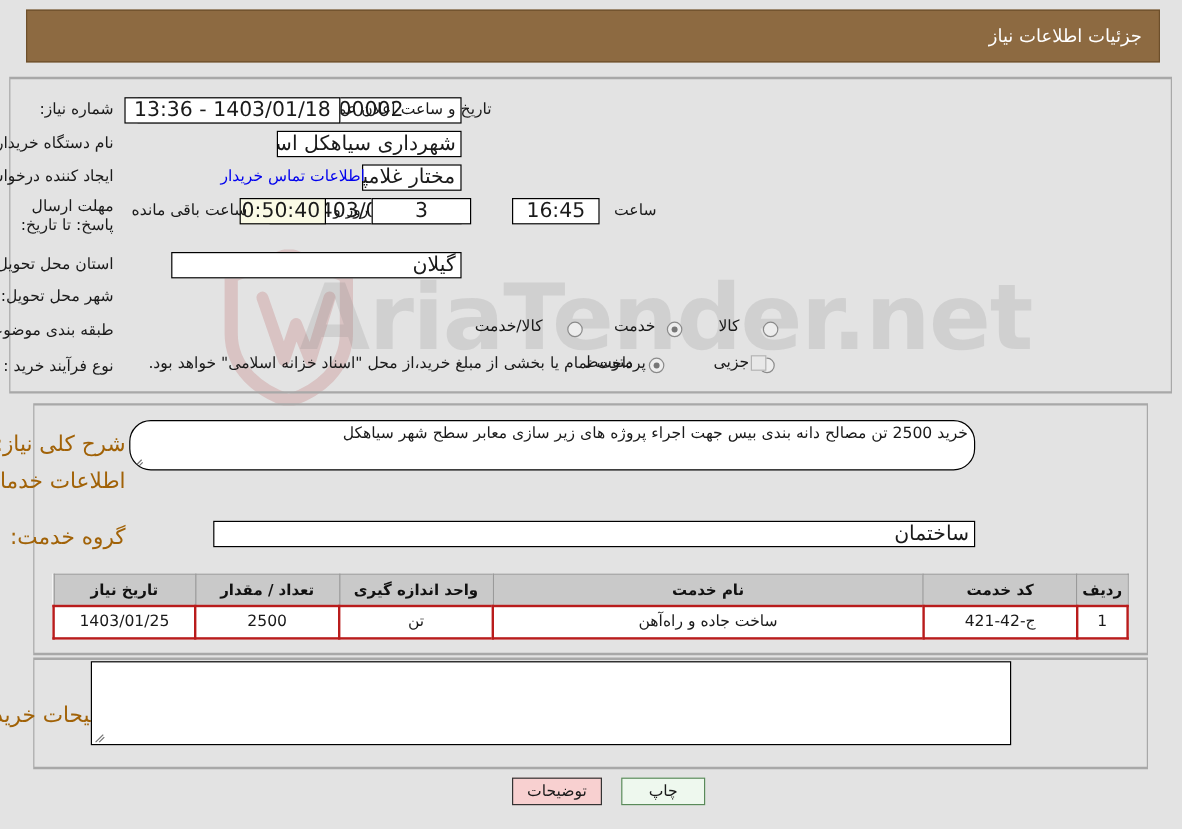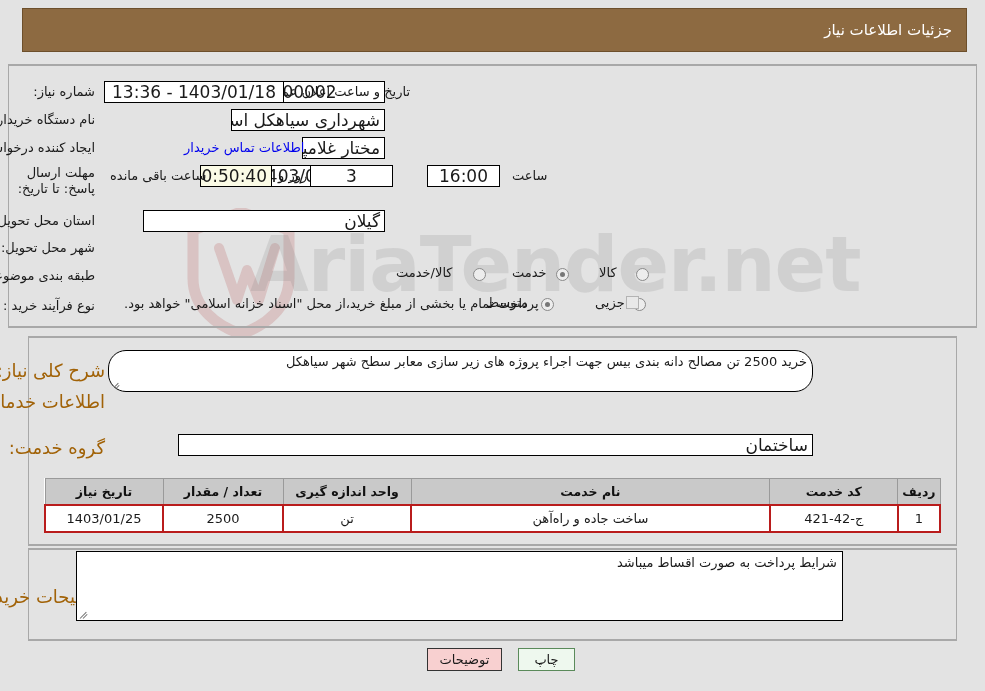--- a/index.html
+++ b/index.html
@@ -222,21 +222,21 @@
     position: absolute;
     height: 23px;
     line-height: 21px;
     text-align: center;
     font-size: 13px;
     border: 1px solid #333333;
     cursor: pointer;
     z-index: 4;
     padding: 0 6px;
   }
-  #btn-print  { left: 518px; top: 648px; width: 57px; background: #eef8ee; border-color: #5a8a5a; color: #1a1a1a; }
+  #btn-print  { left: 518px; top: 648px; width: 70px; background: #eef8ee; border-color: #5a8a5a; color: #1a1a1a; }
   #btn-back   { left: 427px; top: 648px; width: 75px; background: #f8d0d0; border-color: #333333; color: #1a1a1a; }
 </style>
 </head>
 <body>
 
 <div id="page">
 
   <div id="watermark">
     <svg class="wm-shield" viewBox="0 0 112 130">
       <path d="M56 4 L104 22 L104 70 C104 100 80 118 56 126 C32 118 8 100 8 70 L8 22 Z" fill="none" stroke="rgba(190,110,110,0.28)" stroke-width="11"></path>
@@ -262,21 +262,21 @@
   <div class="lbl" style="right:890px; top:112px;">نام دستگاه خریدار:</div>
   <div class="fld right" style="left:231px; right:600px; top:109px;">شهرداری سیاهکل استان گیلان</div>
 
   <div class="lbl" style="right:890px; top:140px;">ایجاد کننده درخواست:</div>
   <div class="fld right" style="left:302px; right:600px; top:137px;">مختار غلامپور کاربرداز شهرداری سیاهکل استان گیلان</div>
   <div class="link" style="left:184px; top:140px;">اطلاعات تماس خریدار</div>
 
   <div class="lbl" style="right:890px; top:165px; width:100px; line-height:16px; white-space:normal;">مهلت ارسال پاسخ: تا تاریخ:</div>
   <div class="fld center" style="right:600px; top:165px; width:160px;">1403/01/21</div>
   <div class="inline-txt" style="left:512px; top:168px;">ساعت</div>
-  <div class="fld center" style="left:427px; top:165px; width:73px;">16:00</div>
+  <div class="fld center" style="left:427px; top:165px; width:73px;">16:45</div>
   <div class="fld center" style="left:310px; top:165px; width:83px;">3</div>
   <div class="inline-txt" style="left:278px; top:168px;">روز و</div>
   <div class="fld center cream" style="left:200px; top:165px; width:72px;">00:50:40</div>
   <div class="inline-txt" style="left:110px; top:168px;">ساعت باقی مانده</div>
 
   <div class="lbl" style="right:890px; top:213px;">استان محل تحویل:</div>
   <div class="fld right" style="right:600px; top:210px; width:242px;">گیلان</div>
 
   <div class="lbl" style="right:890px; top:240px;">شهر محل تحویل:</div>
 
@@ -338,21 +338,20 @@
         <td>2500</td>
         <td>1403/01/25</td>
       </tr>
     </tbody>
   </table>
 
   <div class="panel" id="panel-notes"></div>
 
   <div class="sec-head" style="right:880px; top:586px;">توضیحات خریدار:</div>
   <div class="ta" style="left:76px; right:142px; top:551px; height:70px;">
-    <span>شرایط پرداخت به صورت اقساط میباشد</span>
     <span class="grip">
       <i style="left:1px; top:9px; width:9px;"></i>
       <i style="left:4px; top:9px; width:6px;"></i>
     </span>
   </div>
 
   <div class="btn" id="btn-print">چاپ</div>
   <div class="btn" id="btn-back">توضیحات</div>
 
 </div>

